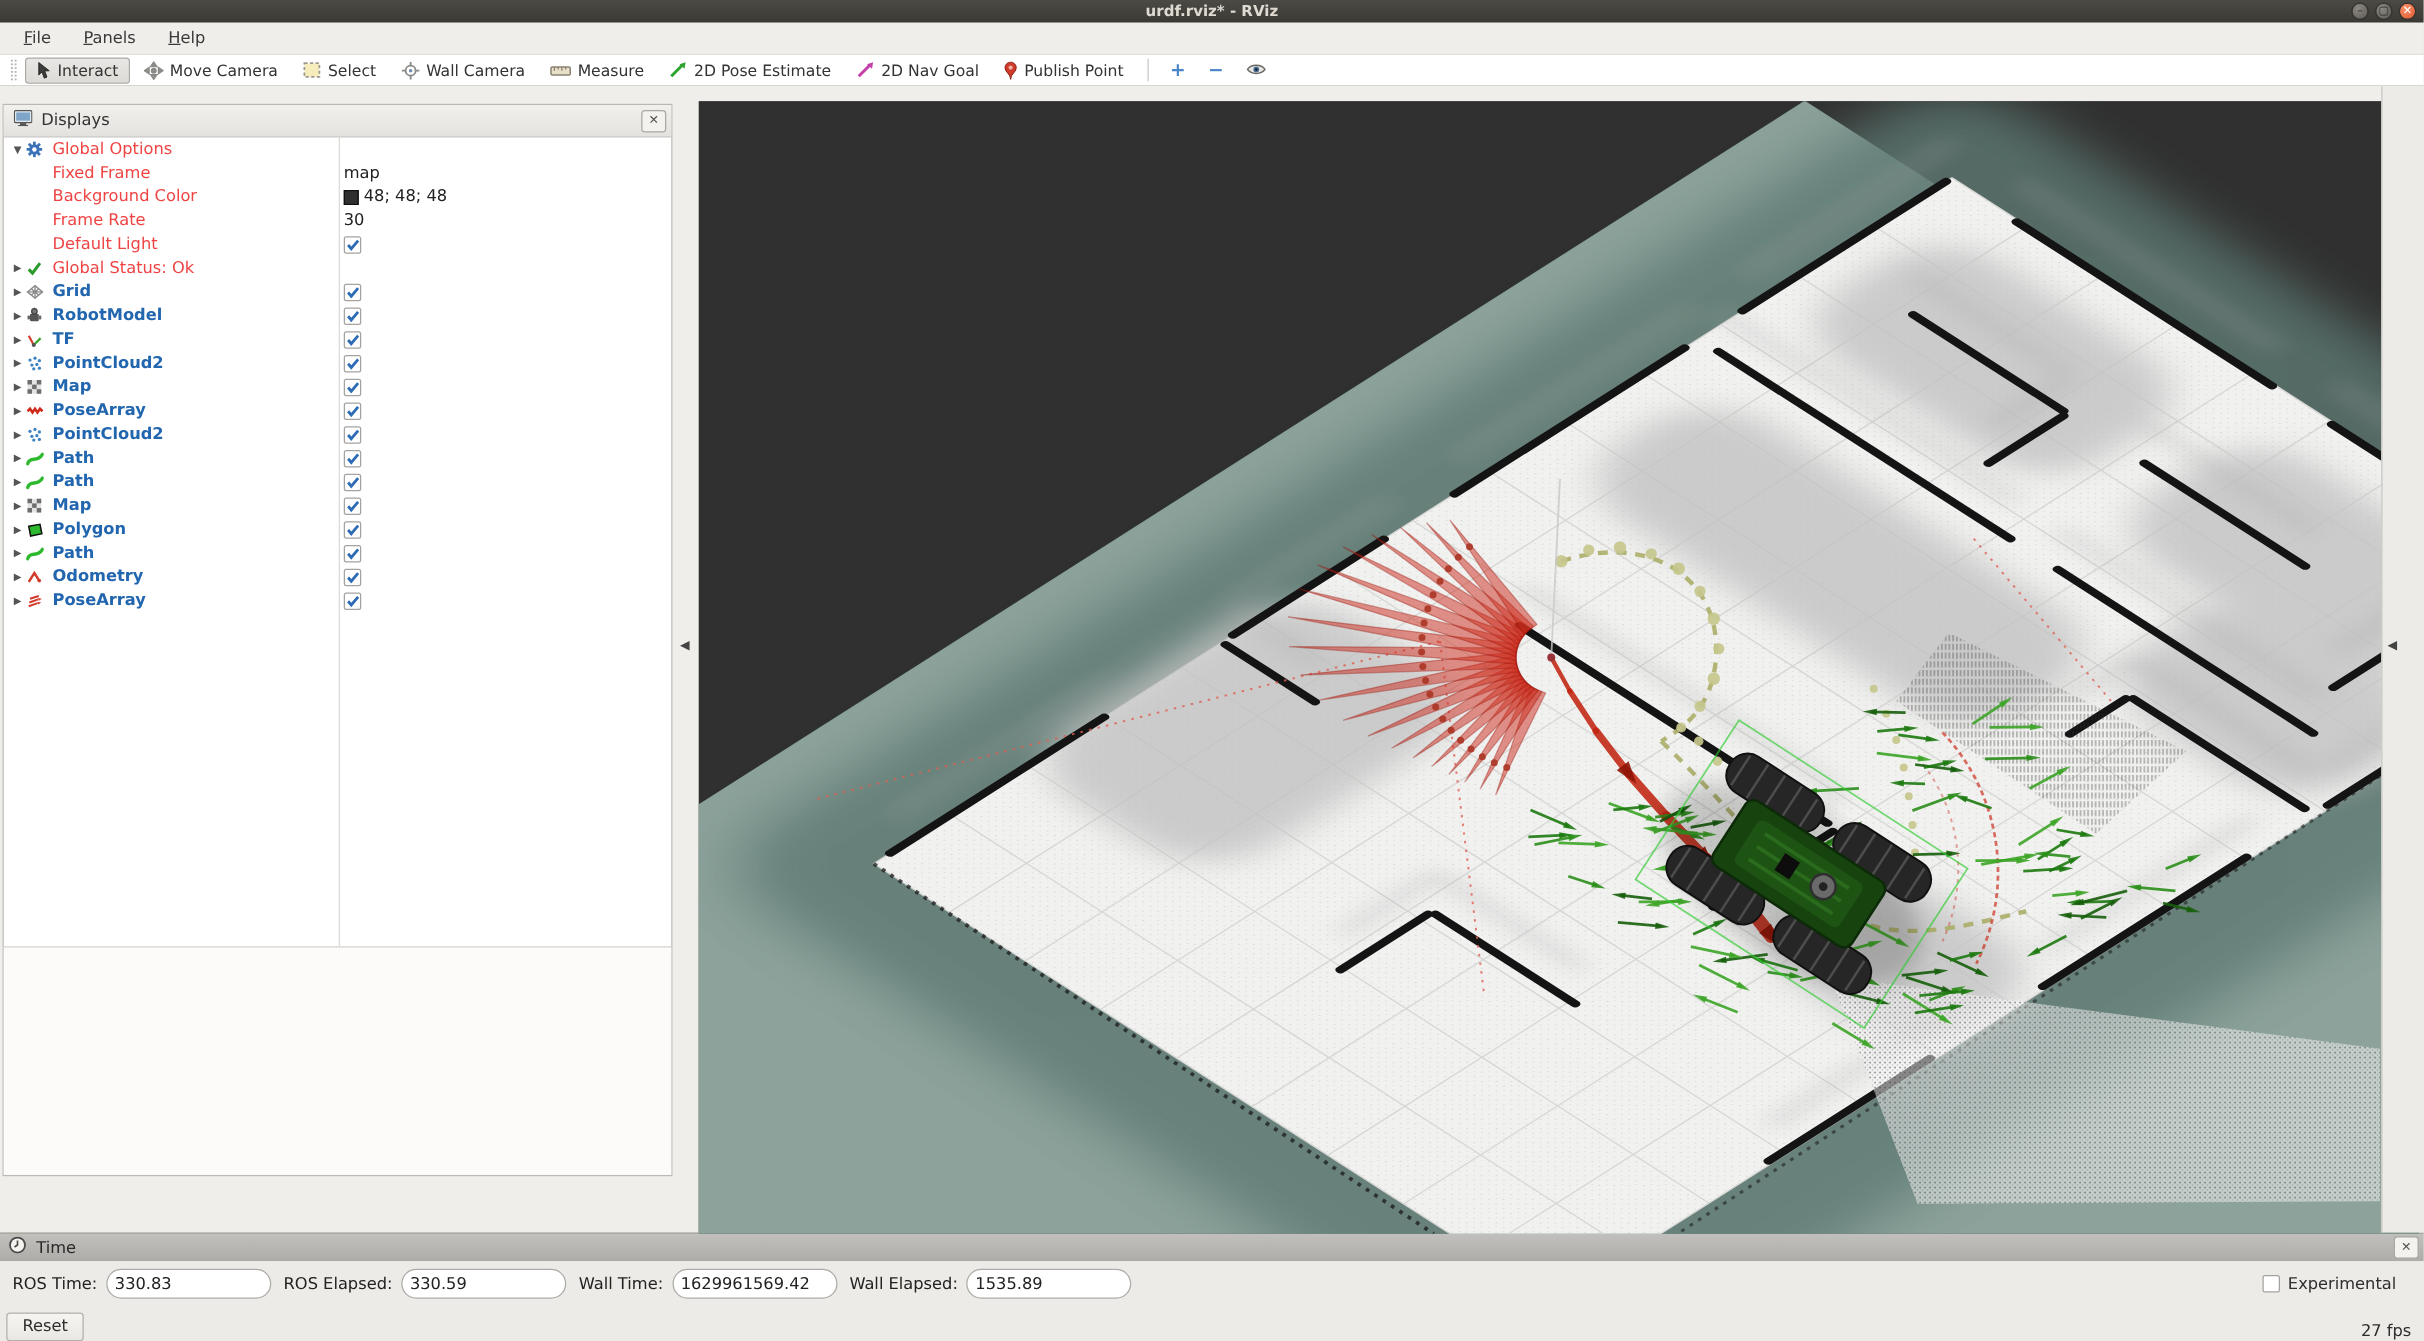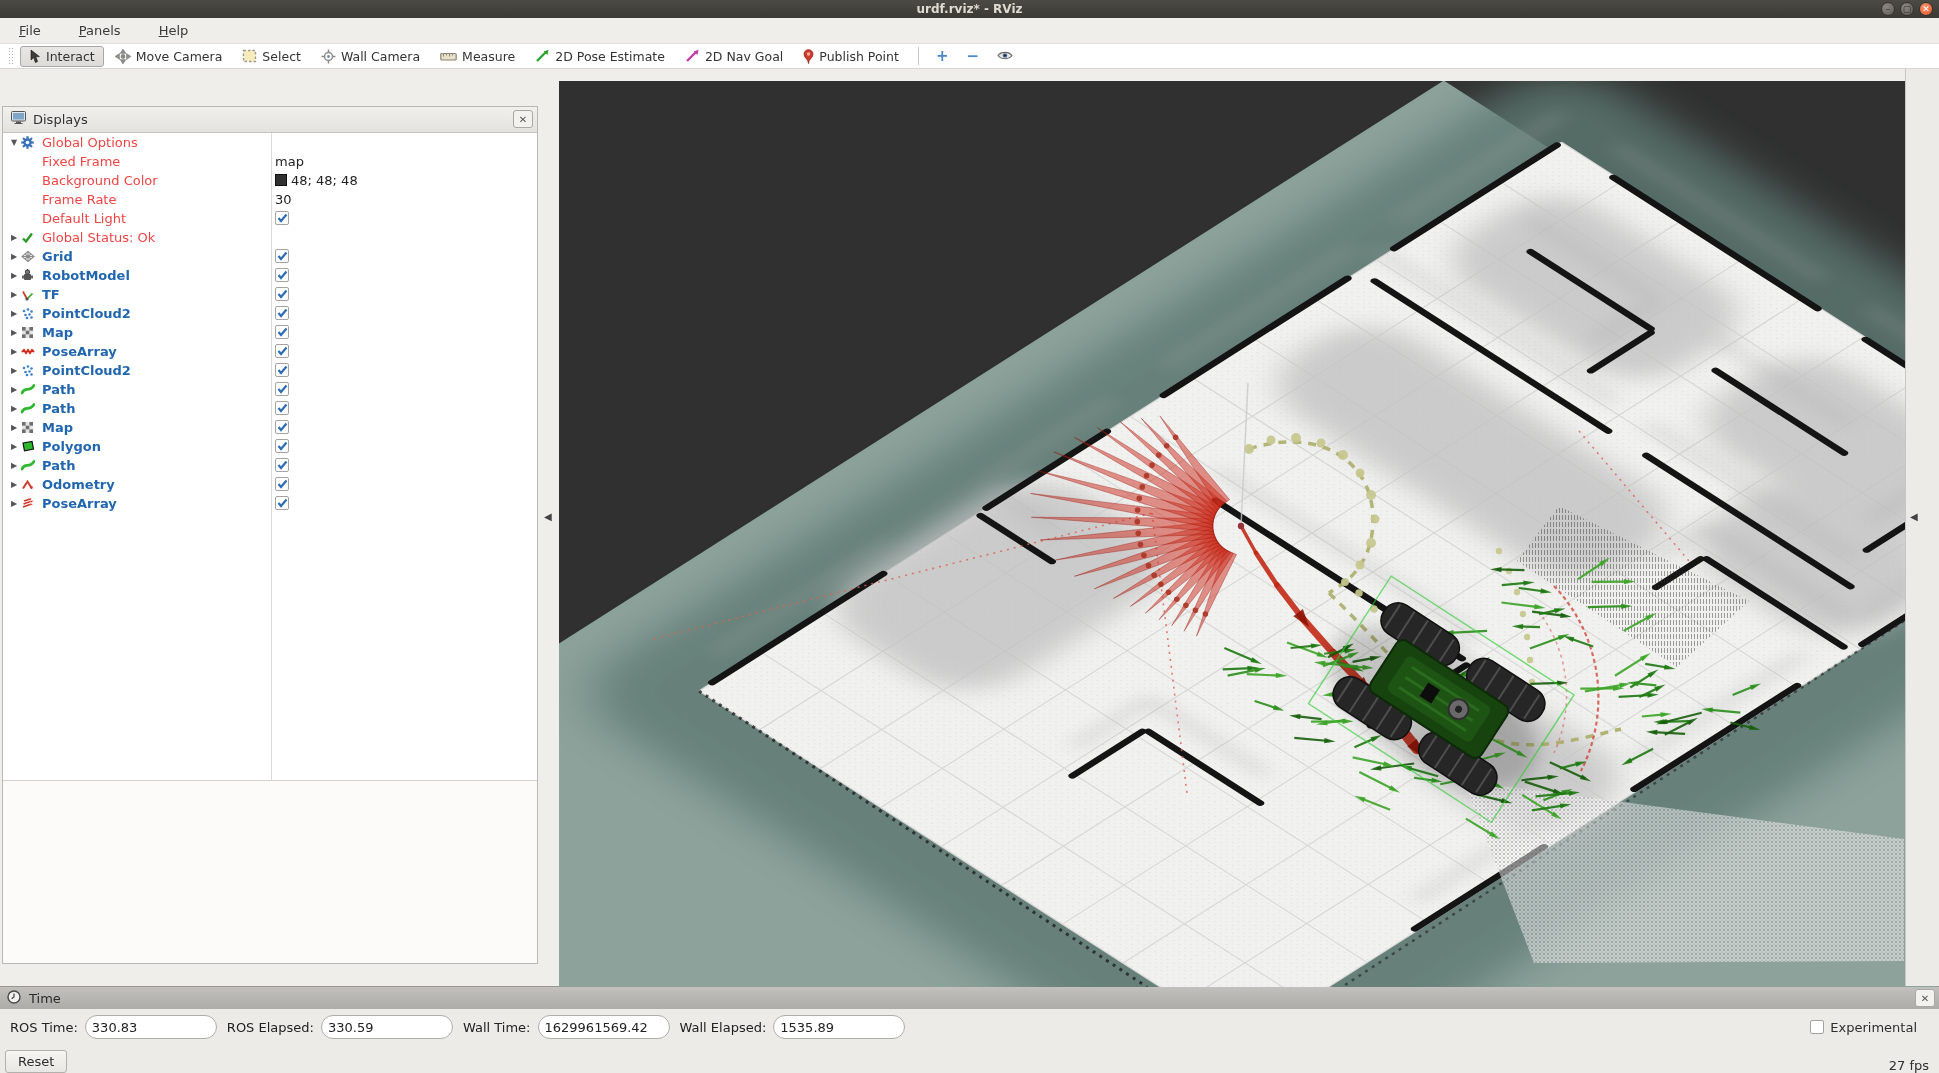--- a/index.html
+++ b/index.html
@@ -13,39 +13,39 @@
     align-items:center; justify-content:center; position:relative; flex:0 0 auto; }
   .titlebar .title { color:#dfdbd2; font-size:12px; font-weight:bold; }
   .winbtns { position:absolute; right:6px; top:2px; display:flex; gap:5px; }
   .winbtn { width:14px; height:14px; border-radius:50%; display:flex; align-items:center;
     justify-content:center; font-size:9px; line-height:1; color:#2e2d29;
     background:radial-gradient(circle at 35% 30%, #8a8880, #5d5b55); border:1px solid #34332f; cursor:default;}
   .winbtn.close { background:radial-gradient(circle at 35% 30%, #f8926b, #e4572e); color:#fff; }
 
   
   .menubar { height:26px; background:#f0eeea; display:flex; align-items:center; padding-left:10px;
-    gap:20px; flex:0 0 auto; border-bottom:1px solid #e2e0dc;}
+    gap:8px; flex:0 0 auto; border-bottom:1px solid #e2e0dc;}
   .menu-item { padding:3px 9px; color:#3a3a3a; }
   .menu-item u { text-decoration:underline; }
 
   
   .toolbar { height:25px; background:#ffffff; display:flex; align-items:center; padding:0 4px;
     flex:0 0 auto; border-bottom:1px solid #d8d6d2; }
   .tb-handle { width:6px; height:18px; margin:0 4px;
     background-image:radial-gradient(#b5b3af 1px, transparent 1px); background-size:3px 3px; }
   .tb-btn { display:flex; align-items:center; gap:5px; padding:2px 8px 2px 6px; margin:0 2px;
     border:1px solid transparent; border-radius:3px; font-size:12.5px; color:#333; white-space:nowrap;}
   .tb-btn.active { background:linear-gradient(#e9e7e3,#dddbd7); border-color:#a9a7a3; }
   .tb-btn svg { display:block; }
   .tb-sep { width:1px; height:18px; background:#c9c7c3; margin:0 8px; }
   .tb-mini { font-size:15px; font-weight:bold; color:#4a86c8; padding:0 9px; }
 
   
   .main { flex:1 1 auto; display:flex; background:#f0eeea; min-height:0; }
-  .dock-left { width:540px; flex:0 0 auto; padding:14px 0 0 2px; display:flex; flex-direction:column;justify-content:center; }
+  .dock-left { width:540px; flex:0 0 auto; padding:14px 0 0 2px; display:flex; flex-direction:column; }
   .panel-displays { width:536px; height:858px; background:#fff; border:1px solid #bab8b4;
     display:flex; flex-direction:column; }
   .panel-head { height:26px; background:linear-gradient(#f2f0ec,#e4e2de); border-bottom:1px solid #c6c4c0;
     display:flex; align-items:center; padding:0 4px 0 8px; gap:7px; flex:0 0 auto;}
   .panel-head .ph-title { flex:1 1 auto; color:#333; }
   .ph-close { width:20px; height:18px; border:1px solid #aaa8a4; border-radius:3px; background:#f4f2ee;
     display:flex; align-items:center; justify-content:center; font-size:10px; color:#555; }
   .tree { position:relative; height:648px; flex:0 0 auto; overflow:hidden; border-bottom:1px solid #d4d2ce;}
   .tree .col-divider { position:absolute; left:268px; top:0; bottom:0; width:1px; background:#dcdad6; }
   .trow { height:19px; display:flex; align-items:center; position:relative; }

